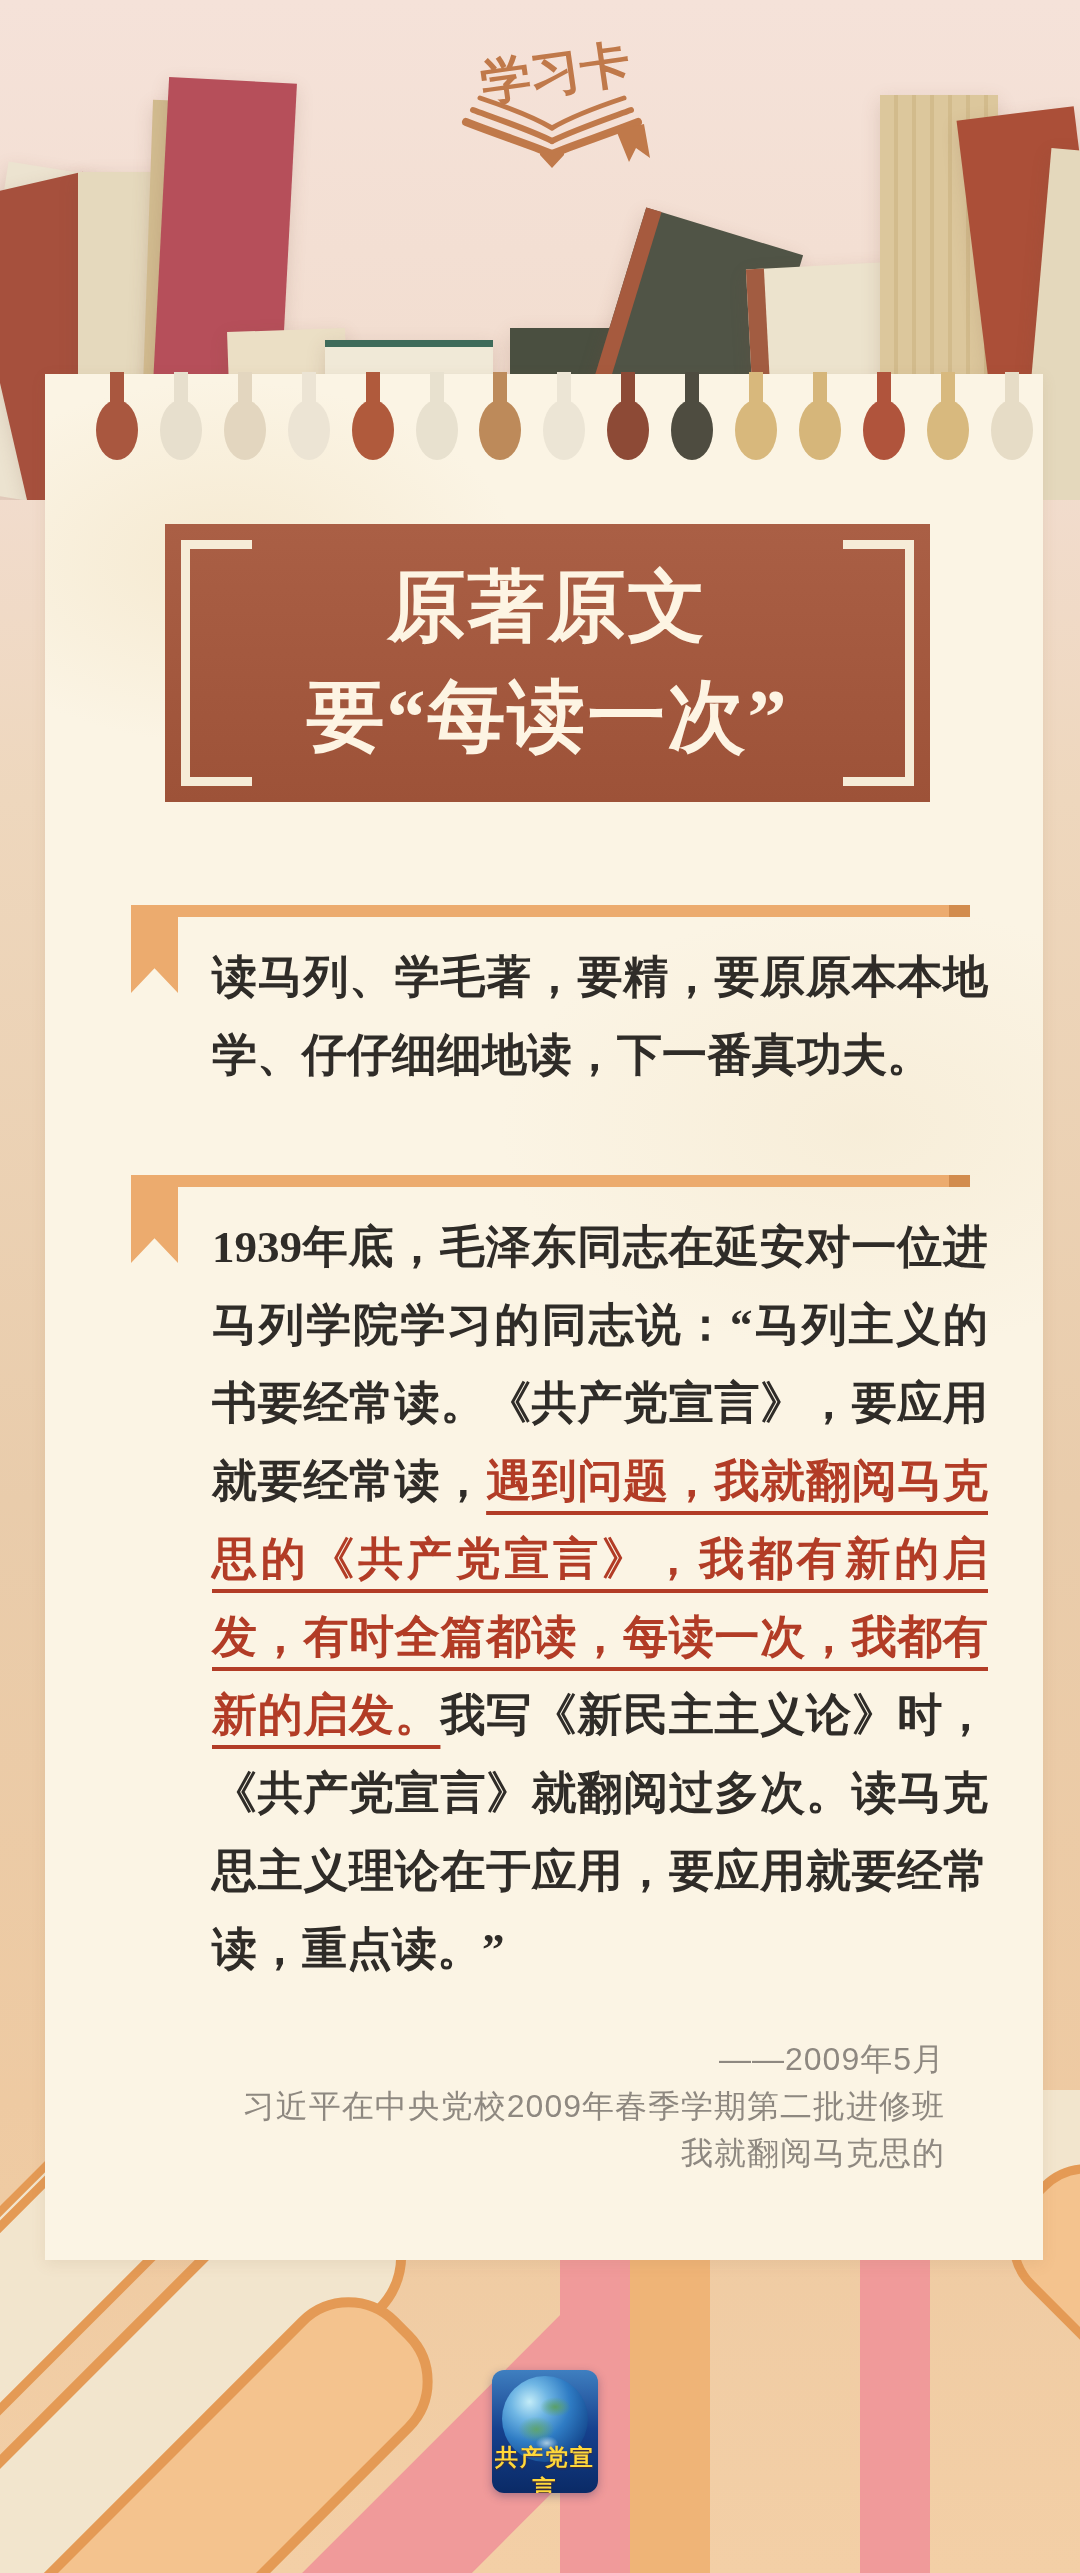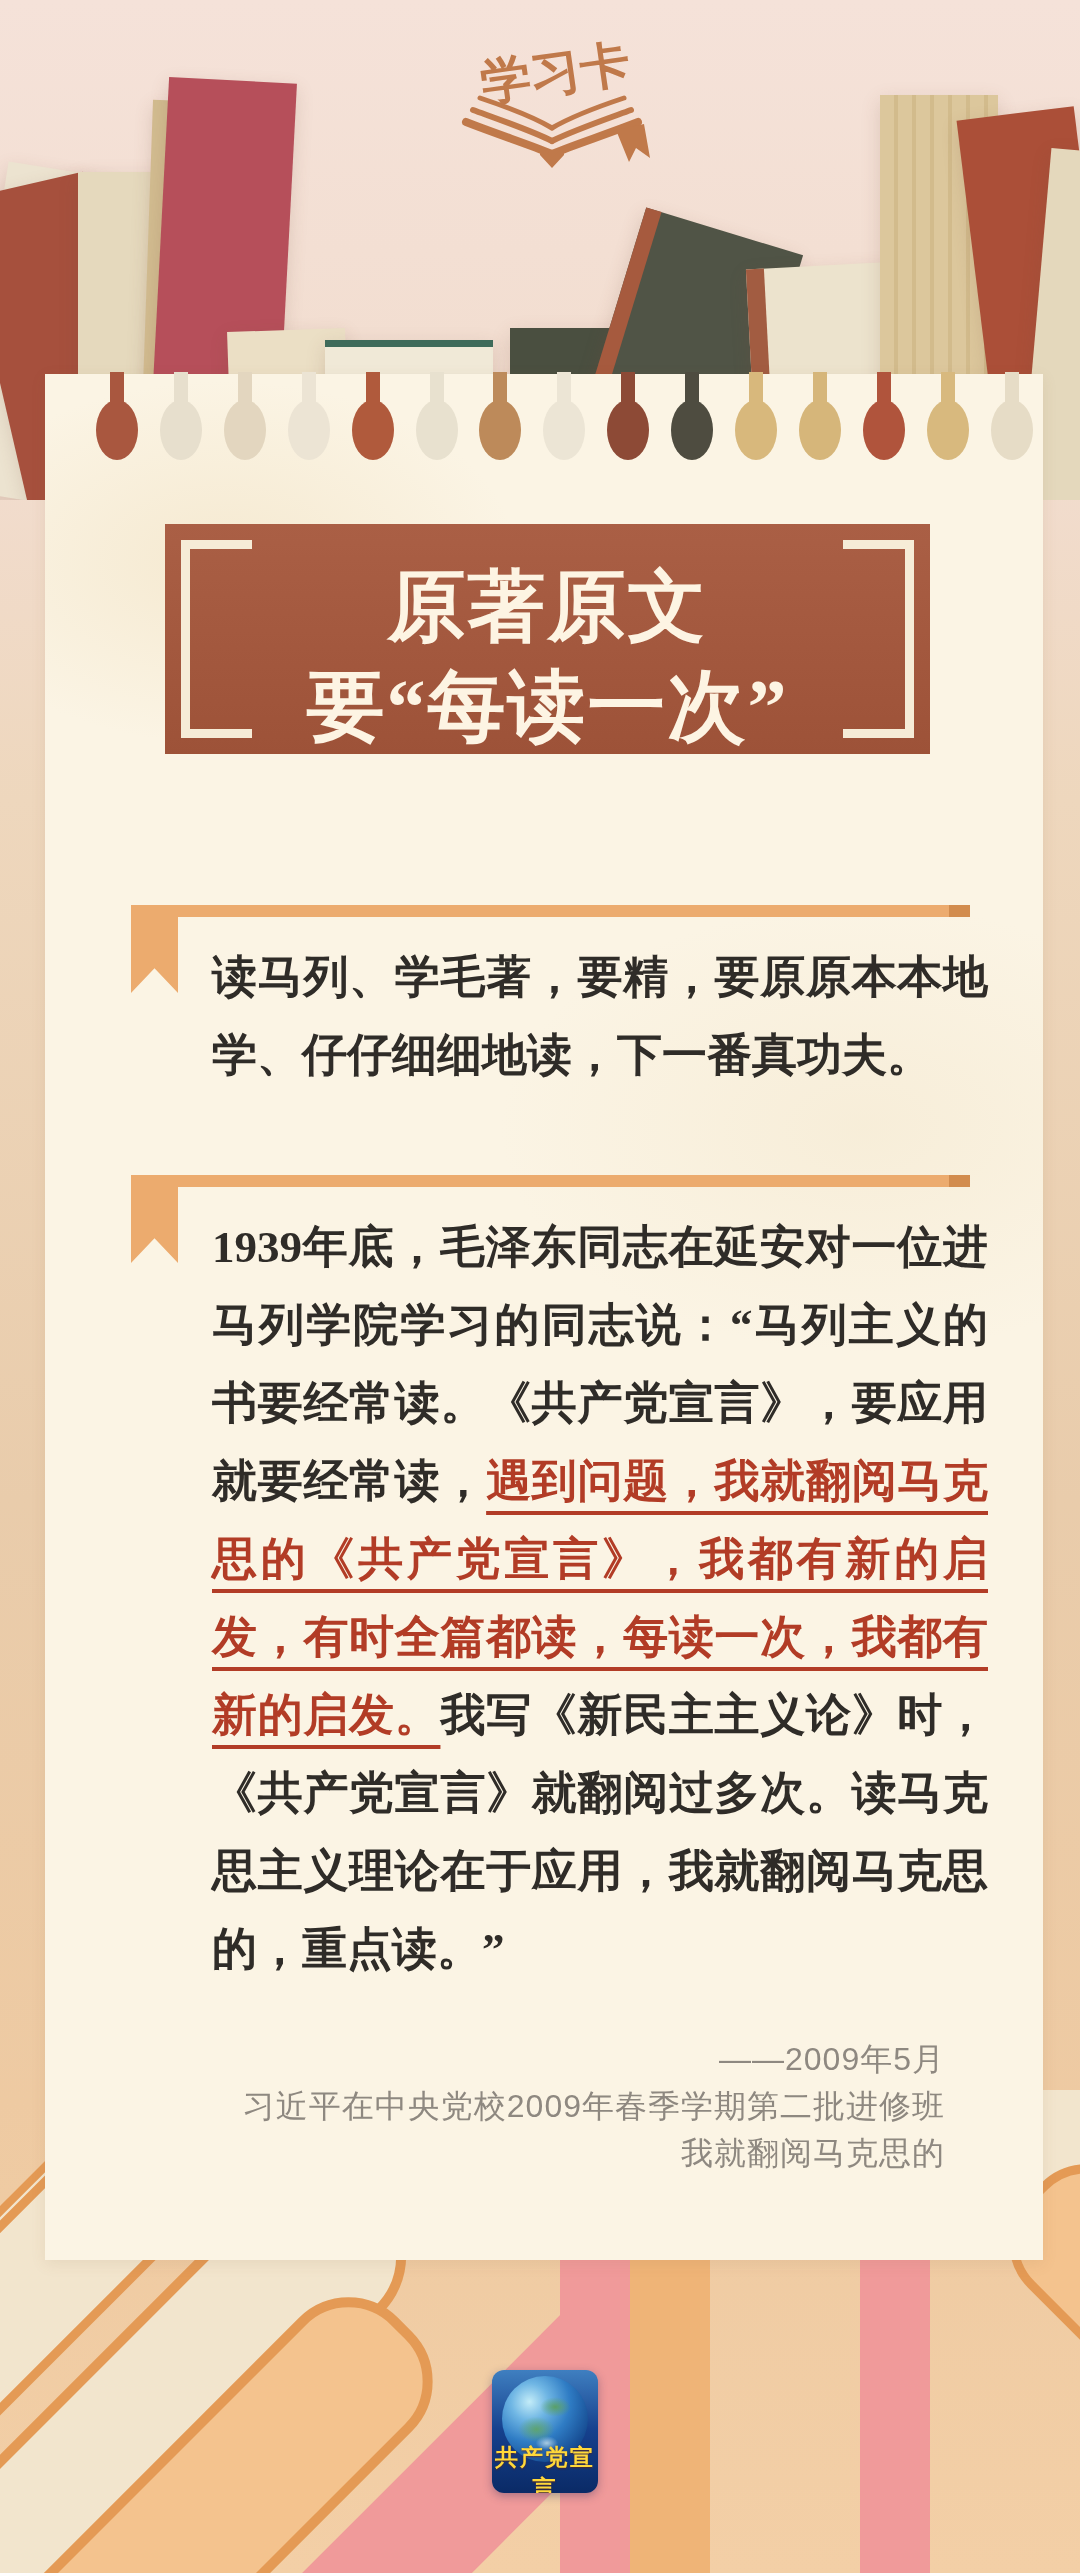--- a/index.html
+++ b/index.html
@@ -22,24 +22,24 @@
   
   #card{left:45px;top:374px;width:998px;height:1886px;z-index:2;
     background:
       radial-gradient(420px 260px at 18% 10%,rgba(238,220,185,.45),transparent 70%),
       radial-gradient(520px 320px at 82% 40%,rgba(238,222,190,.30),transparent 70%),
       #fbf4e4;
     box-shadow:0 4px 14px rgba(140,95,60,.10);}
   .hole{position:absolute;top:26px;width:42px;height:60px;border-radius:50%;}
   .hole .slit{position:absolute;left:14px;top:-28px;width:14px;height:46px;}
   
-  #title-box{left:120px;top:150px;width:765px;height:230px;
+  #title-box{left:120px;top:150px;width:765px;height:278px;
     background:linear-gradient(180deg,#aa5f45 0%,#9d5238 100%);
     display:flex;flex-direction:column;align-items:center;justify-content:flex-start;
-    padding-top:44px;box-sizing:border-box;gap:22px;}
+    padding-top:44px;box-sizing:border-box;gap:32px;}
   .bracket{position:absolute;top:16px;bottom:16px;width:62px;}
   .bracket.l{left:16px;border-left:9px solid #f6ecd7;border-top:9px solid #f6ecd7;border-bottom:9px solid #f6ecd7;}
   .bracket.r{right:16px;border-right:9px solid #f6ecd7;border-top:9px solid #f6ecd7;border-bottom:9px solid #f6ecd7;}
   .title-line{font-size:78px;font-weight:700;color:#fdf4e3;line-height:1;letter-spacing:2px;z-index:1;white-space:nowrap;}
   
   .qbar{position:absolute;left:86px;width:839px;height:12px;
     background:linear-gradient(90deg,#ecab6e 0 97.5%,#d28c4e 97.5% 100%);}
   .ribbon{position:absolute;left:0;top:0;width:47px;height:88px;background:#ecab6e;
     clip-path:polygon(0 0,100% 0,100% 100%,50% 72%,0 100%);}
   .qtext{position:absolute;left:159px;width:776px;font-size:45px;font-weight:700;
@@ -173,21 +173,21 @@
   </div>
 
   <div class="qbar" style="top:531px;">
     <div class="ribbon"></div>
   </div>
   <p class="qtext" style="top:556px;">读马列、学毛著，要精，要原原本本地学、仔仔细细地读，下一番真功夫。</p>
 
   <div class="qbar" style="top:801px;">
     <div class="ribbon"></div>
   </div>
-  <p class="qtext" style="top:826px;"><span>1939年底，毛泽东同志在延安对一位进马列学院学习的同志说：“马列主义的书要经常读。《共产党宣言》，要应用就要经常读，</span><span class="hl">遇到问题，我就翻阅马克思的《共产党宣言》，我都有新的启发，有时全篇都读，每读一次，我都有新的启发。</span><span>我写《新民主主义论》时，《共产党宣言》就翻阅过多次。读马克思主义理论在于应用，我就翻阅马克思的，重点读。”</span></p>
+  <p class="qtext" style="top:826px;"><span>1939年底，毛泽东同志在延安对一位进马列学院学习的同志说：“马列主义的书要经常读。《共产党宣言》，要应用就要经常读，</span><span class="hl">遇到问题，我就翻阅马克思的《共产党宣言》，我都有新的启发，有时全篇都读，每读一次，我都有新的启发。</span><span>我写《新民主主义论》时，《共产党宣言》就翻阅过多次。读马克思主义理论在于应用，要应用就要经常读，重点读。”</span></p>
 
   <div id="attribution">
     <div>——2009年5月</div>
     <div>习近平在中央党校2009年春季学期第二批进修班</div>
     <div>我就翻阅马克思的</div>
   </div>
 </div>
 
 <div id="footer-logo" class="abs">
   <div class="earth"></div>

